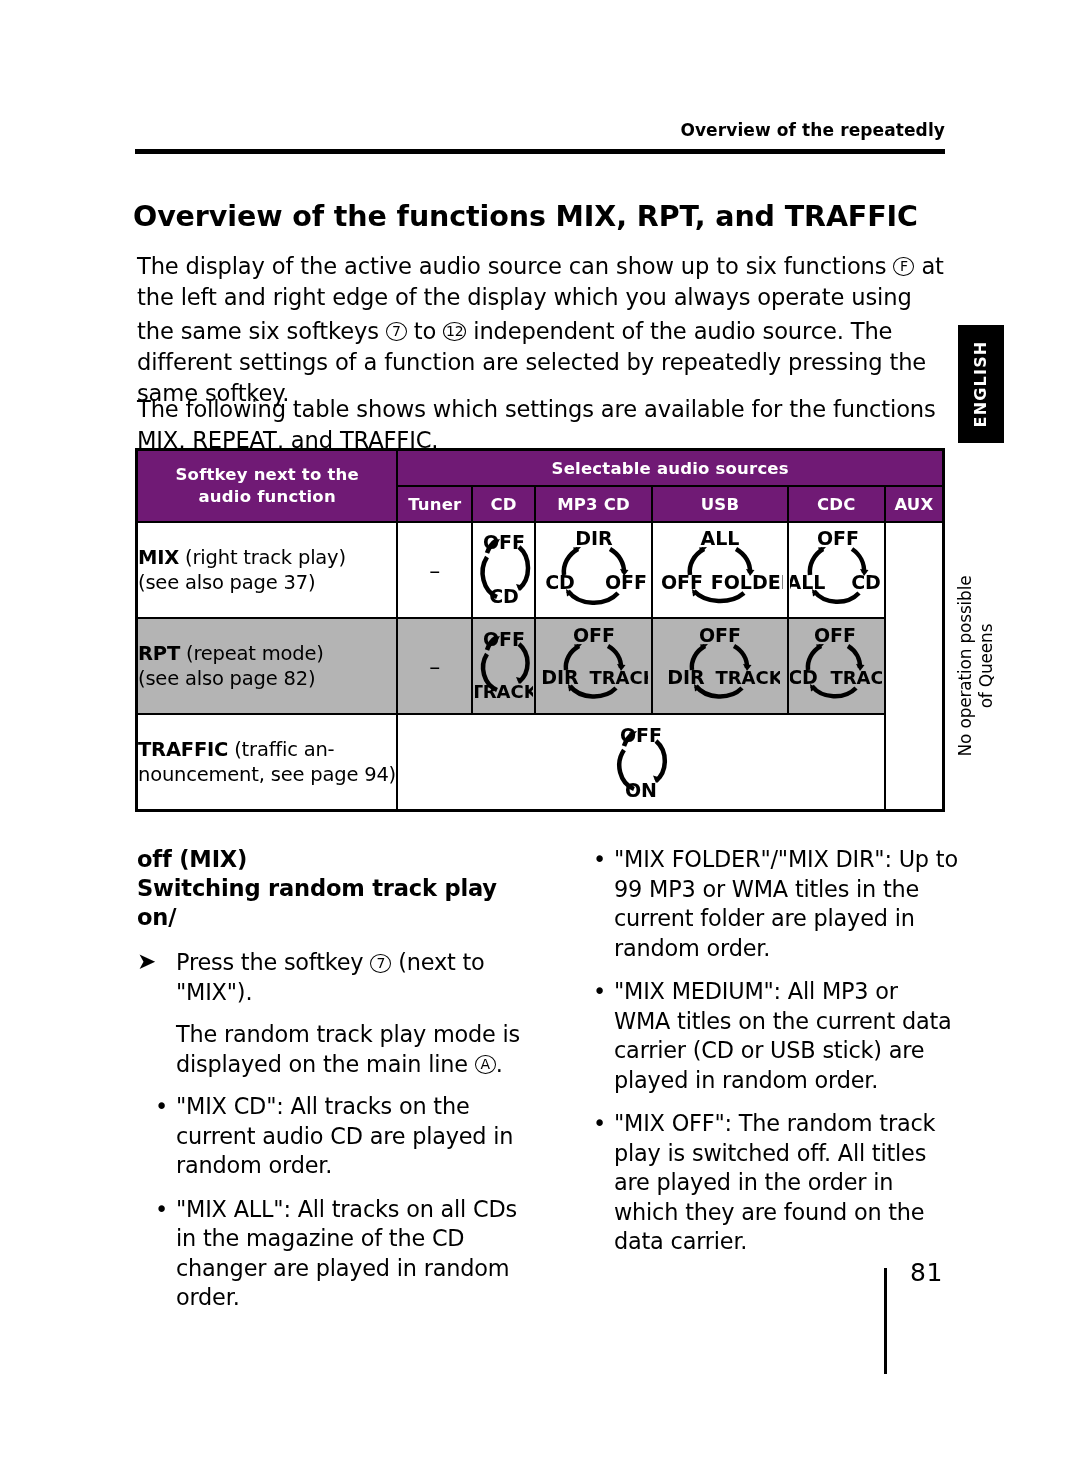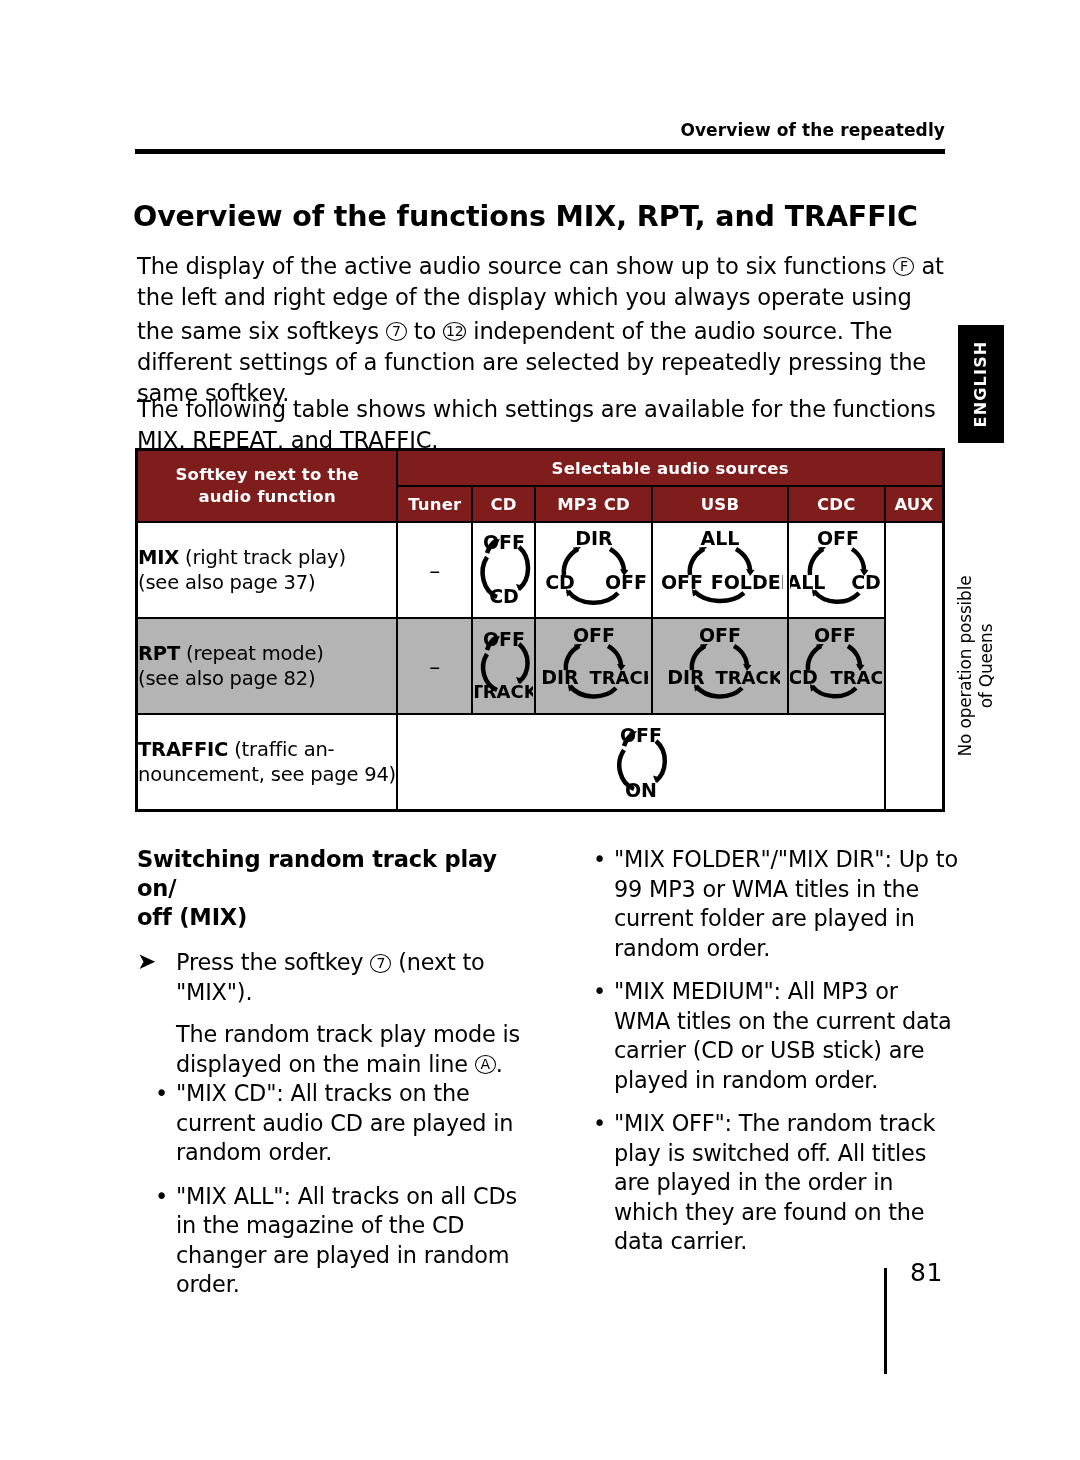--- a/index.html
+++ b/index.html
@@ -115,21 +115,21 @@
     width: 810px;
     table-layout: fixed;
     border: 3px solid #000;
   }
   table.matrix td, table.matrix th {
     border: 2.5px solid #000;
     padding: 0;
     vertical-align: middle;
   }
   .hdr {
-    background: #7f1d1d;
+    background: #701a75;
     color: #ffffff;
     font-weight: bold;
     text-align: center;
     font-size: 16.5px;
     letter-spacing: 0.2px;
   }
   .hdr-softkey {
     font-size: 16.5px;
     line-height: 22px;
     padding: 8px 4px;
@@ -191,21 +191,21 @@
     padding-left: 39px;
     margin-bottom: 13px;
   }
   .step .arrow {
     position: absolute;
     left: 0;
     top: -1px;
     font-size: 23px;
     font-weight: bold;
   }
-  .indent { padding-left: 39px; }
+  .indent { padding-left: 39px; margin-bottom: 13px; }
 
   ul.bl {
     list-style: none;
     margin: 0;
     padding: 0;
   }
   ul.bl li {
     position: relative;
     padding-left: 39px;
     margin-bottom: 14px;
@@ -417,22 +417,22 @@
             <text x="31" y="77" text-anchor="middle" font-size="19">ON</text>
           </svg>
         </td>
       </tr>
     </tbody>
   </table>
 </div>
 
 <div class="col col-left">
   <div class="sub-head">
+    <div>off (MIX)</div>
     <div>Switching random track play on/</div>
-    <div>off (MIX)</div>
   </div>
 
   <div class="step">
     <span class="arrow">➤</span><span>Press the softkey </span><span class="circ">7</span><span> (next to "MIX").</span>
   </div>
 
   <div class="indent">
     <span>The random track play mode is displayed on the main line </span><span class="circ">A</span><span>.</span>
   </div>
 

